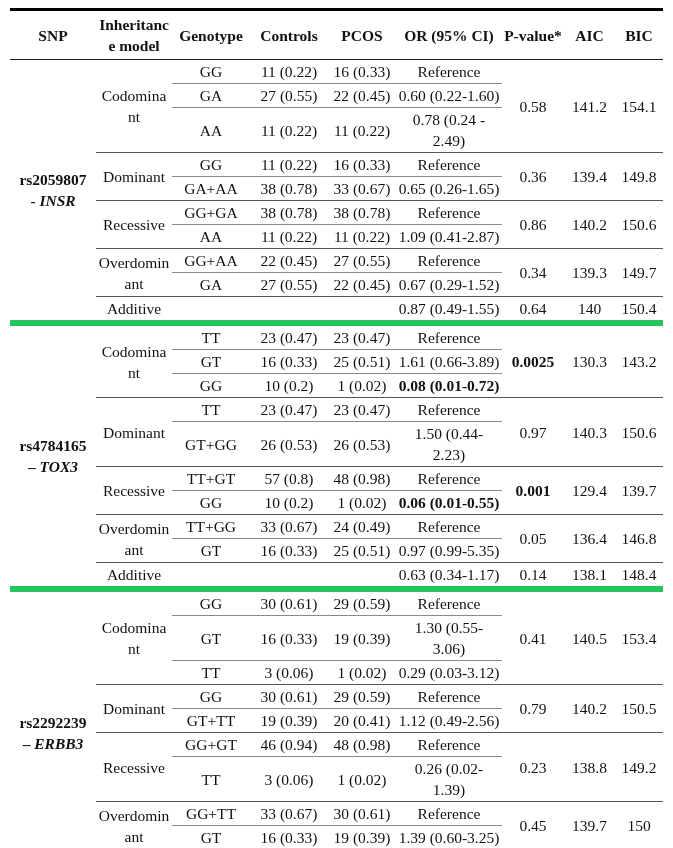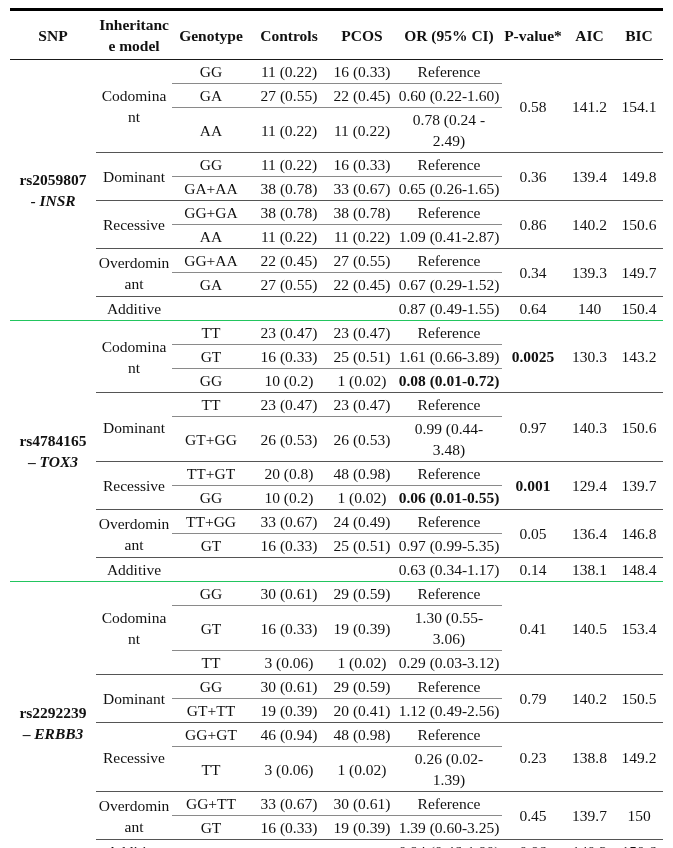--- a/index.html
+++ b/index.html
@@ -31,21 +31,21 @@
     border-bottom: 1.5px solid #1a1a1a;
     padding: 3px 2px;
   }
   th.inh, td.model { overflow-wrap: anywhere; word-break: break-word; }
   td.snp { font-weight: bold; }
   .snp-id, .snp-gene-line { display: block; }
   .gene { font-style: italic; text-align: center; }
   .bold { font-weight: bold; margin-top: 8px; }
   .gb { border-bottom: 1px solid #8a8a8a; }  
   .mb { border-bottom: 1px solid #555555; }  
-  .sb { border-bottom: 1px solid #22c55e; }  
+  .sb { border-bottom: 6px solid #22c55e; }  
 </style>
 </head>
 <body>
 
 <div class="page">
 <table class="assoc">
   <colgroup>
     <col style="width:86px">
         <col style="width:76px">
         <col style="width:78px">
@@ -187,26 +187,26 @@
       <td class="gb">23 (0.47)</td>
       <td class="gb">Reference</td>
       <td class="mb" rowspan="2">0.97</td>
       <td class="mb" rowspan="2">140.3</td>
       <td class="mb" rowspan="2">150.6</td>
     </tr>
     <tr>
       <td class="mb">GT+GG</td>
       <td class="mb">26 (0.53)</td>
       <td class="mb">26 (0.53)</td>
-      <td class="mb">0.99 (0.44- 3.48)</td>
+      <td class="mb">1.50 (0.44- 2.23)</td>
     </tr>
     <tr>
       <td class="model mb" rowspan="2">Recessive</td>
       <td class="gb">TT+GT</td>
-      <td class="gb">20 (0.8)</td>
+      <td class="gb">57 (0.8)</td>
       <td class="gb">48 (0.98)</td>
       <td class="gb">Reference</td>
       <td class="mb bold" rowspan="2">0.001</td>
       <td class="mb" rowspan="2">129.4</td>
       <td class="mb" rowspan="2">139.7</td>
     </tr>
     <tr>
       <td class="mb">GG</td>
       <td class="mb">10 (0.2)</td>
       <td class="mb">1 (0.02)</td>

